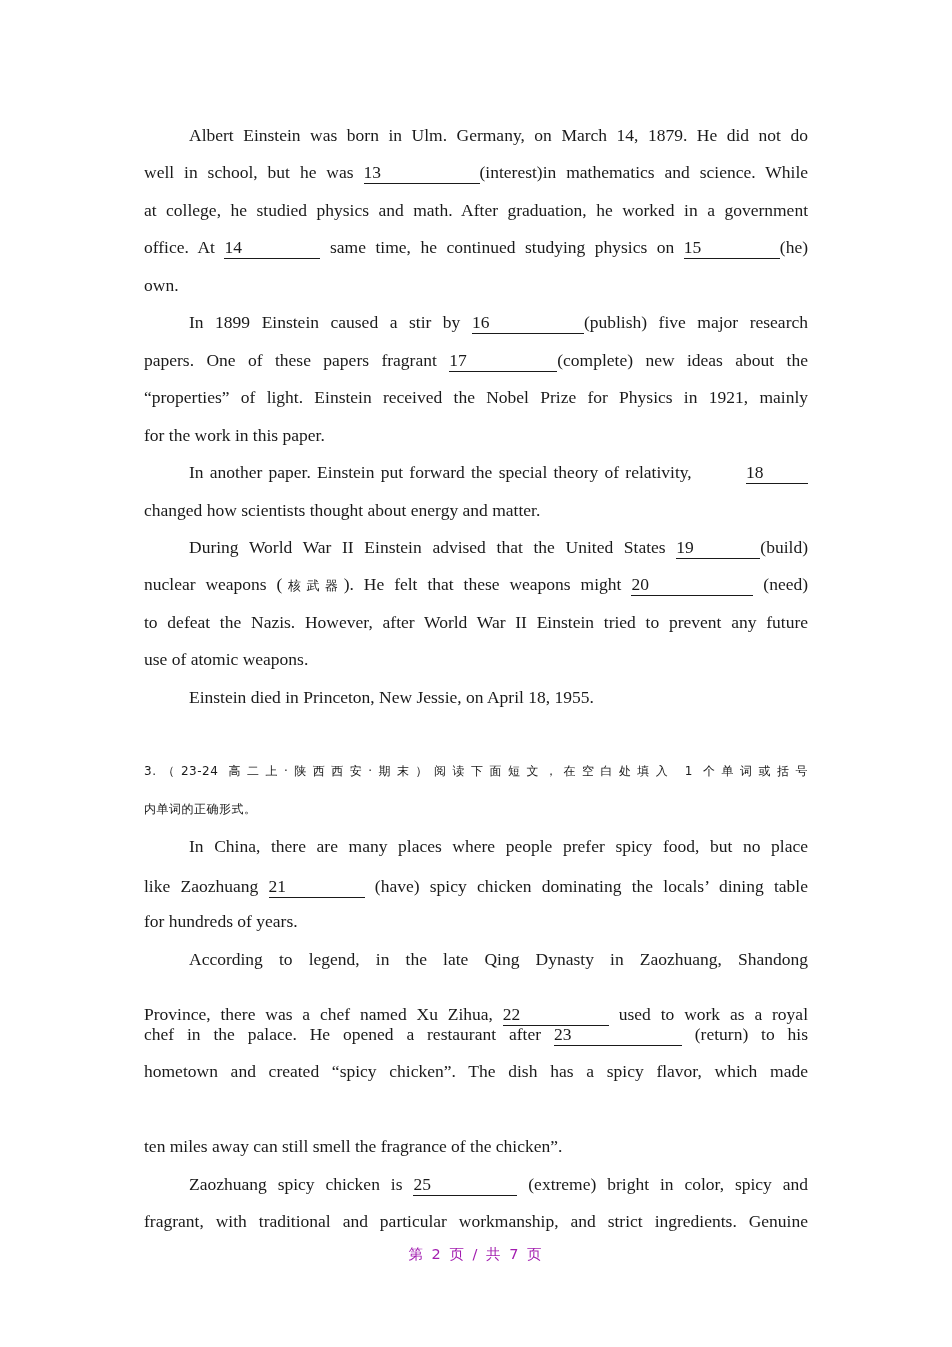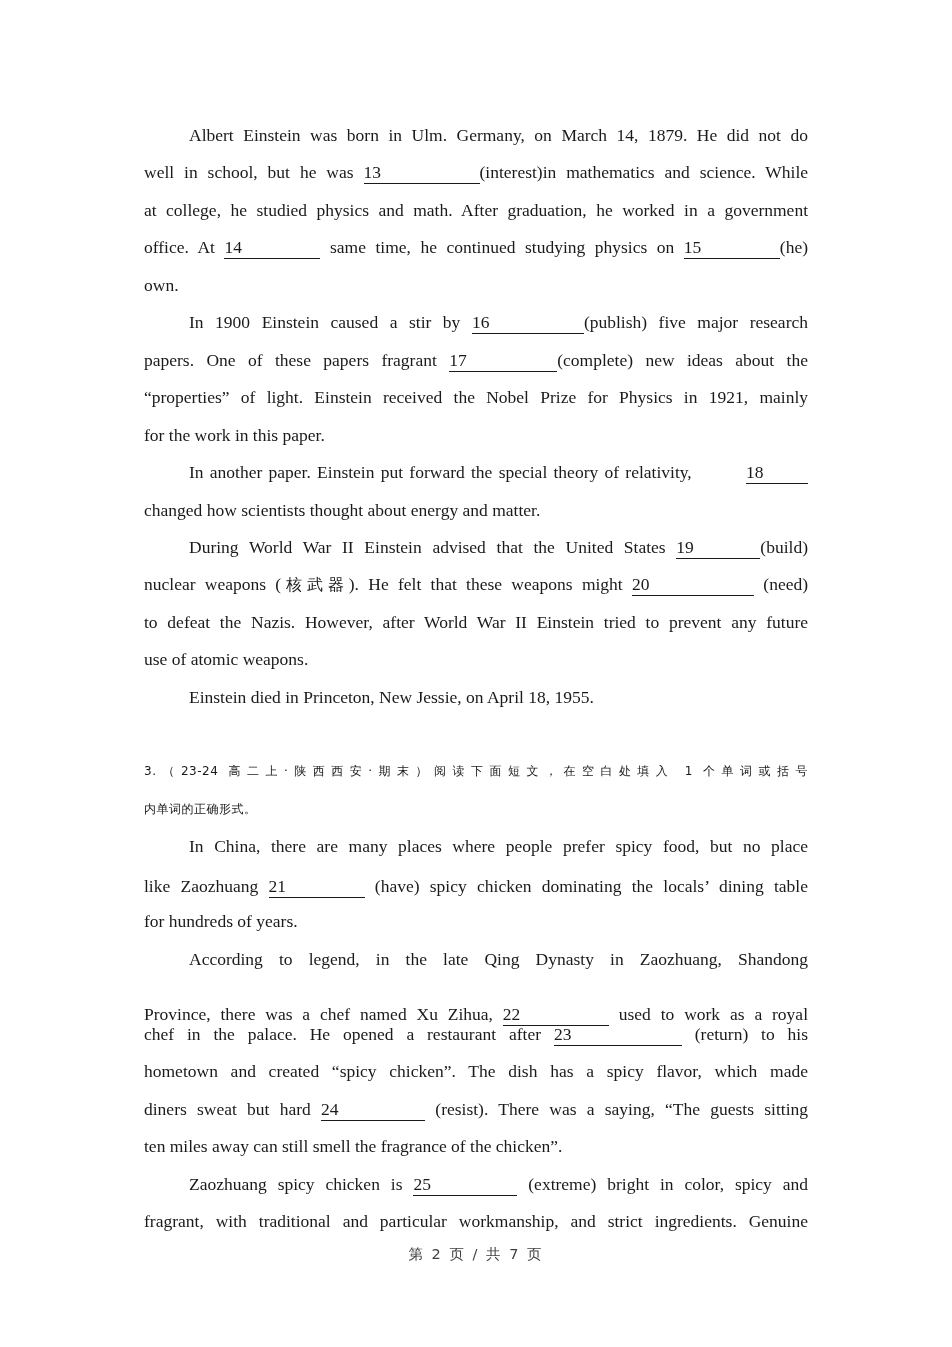--- a/index.html
+++ b/index.html
@@ -24,25 +24,25 @@
     .line.last { width: auto; }
     .blank {
       display: inline-block;
       border-bottom: 1px solid #1a1a1a;
       text-align: center;
       line-height: 20px;
       height: 21px;
       vertical-align: baseline;
       text-indent: 0;
     }
-    .cjk { font-family: Liberation Sans, sans-serif; font-size: 16px; }
+    .cjk { font-family: Liberation Sans, sans-serif; font-size: 13px; }
     .question-header { font-family: "DejaVu Sans", sans-serif; font-size: 12px; letter-spacing: 0.5px; }
     .footer {
       position: absolute; left: 0; width: 952px; top: 1245px; text-align: center;
-      font-family: "DejaVu Sans", sans-serif; font-size: 14.5px; color: #404040;
+      font-family: "DejaVu Sans", sans-serif; font-size: 14.5px; color: #a21caf;
       letter-spacing: 2px;
     }
   </style>
 </head>
 <body>
 
 <div class="page">
 
   <div class="line indent justify" style="top:122px;">
     <span>Albert Einstein was born in Ulm. Germany, on March 14, 1879. He did not do</span>
@@ -58,21 +58,21 @@
     <span>office. At</span>
     <span class="blank" style="width:96px;">14</span>
     <span>same time, he continued studying physics on</span>
     <span class="blank" style="width:96px;">15</span><span>(he)</span>
   </div>
   <div class="line last" style="top:272px;">
     <span>own.</span>
   </div>
 
   <div class="line indent justify" style="top:309px;">
-    <span>In 1900 Einstein caused a stir by</span>
+    <span>In 1899 Einstein caused a stir by</span>
     <span class="blank" style="width:112px;">16</span><span>(publish) five major research</span>
   </div>
   <div class="line justify" style="top:347px;">
     <span>papers. One of these papers fragrant</span>
     <span class="blank" style="width:108px;">17</span><span>(complete) new ideas about the</span>
   </div>
   <div class="line justify" style="top:384px;">
     <span>“properties” of light. Einstein received the Nobel Prize for Physics in 1921, mainly</span>
   </div>
   <div class="line last" style="top:422px;">
@@ -135,25 +135,20 @@
     <span>used to work as a royal</span>
   </div>
   <div class="line justify" style="top:1021px;">
     <span>chef in the palace. He opened a restaurant after</span>
     <span class="blank" style="width:128px;">23</span>
     <span>(return) to his</span>
   </div>
   <div class="line justify" style="top:1058px;">
     <span>hometown and created “spicy chicken”. The dish has a spicy flavor, which made</span>
   </div>
-  <div class="line justify" style="top:1096px;">
-    <span>diners sweat but hard</span>
-    <span class="blank" style="width:104px;">24</span>
-    <span>(resist). There was a saying, “The guests sitting</span>
-  </div>
   <div class="line last" style="top:1133px;">
     <span>ten miles away can still smell the fragrance of the chicken”.</span>
   </div>
 
   <div class="line indent justify" style="top:1171px;">
     <span>Zaozhuang spicy chicken is</span>
     <span class="blank" style="width:104px;">25</span>
     <span>(extreme) bright in color, spicy and</span>
   </div>
   <div class="line justify" style="top:1208px;">

